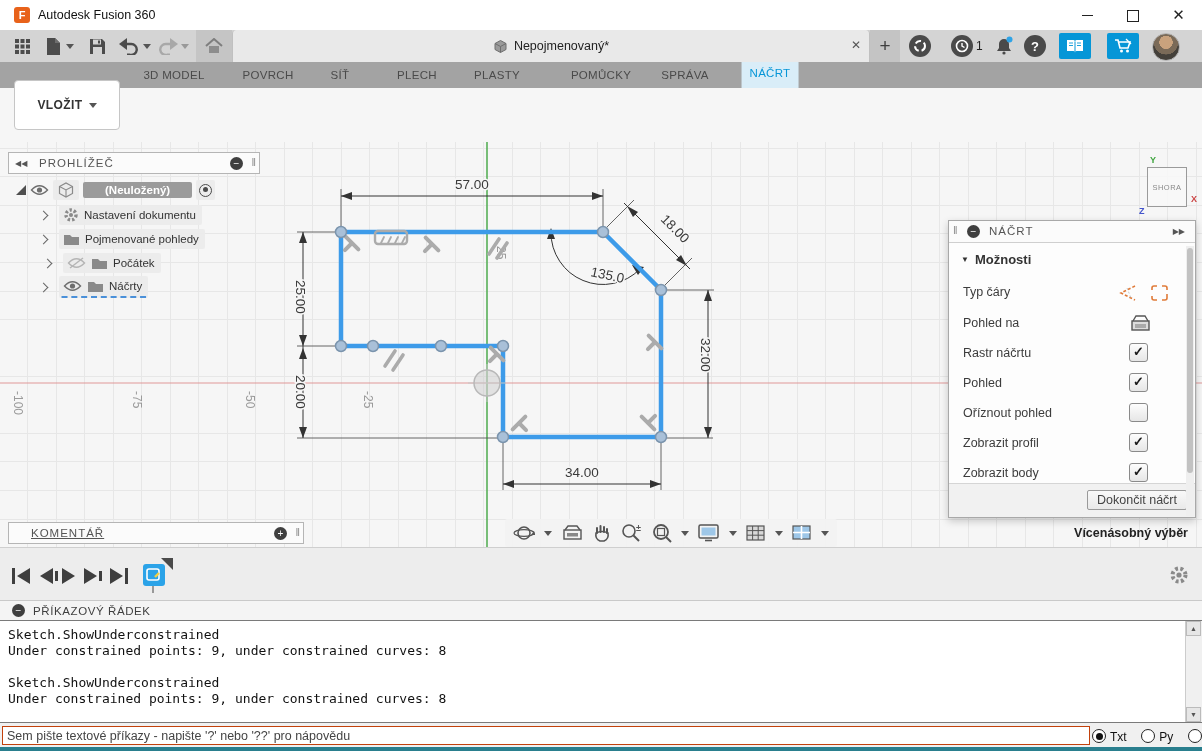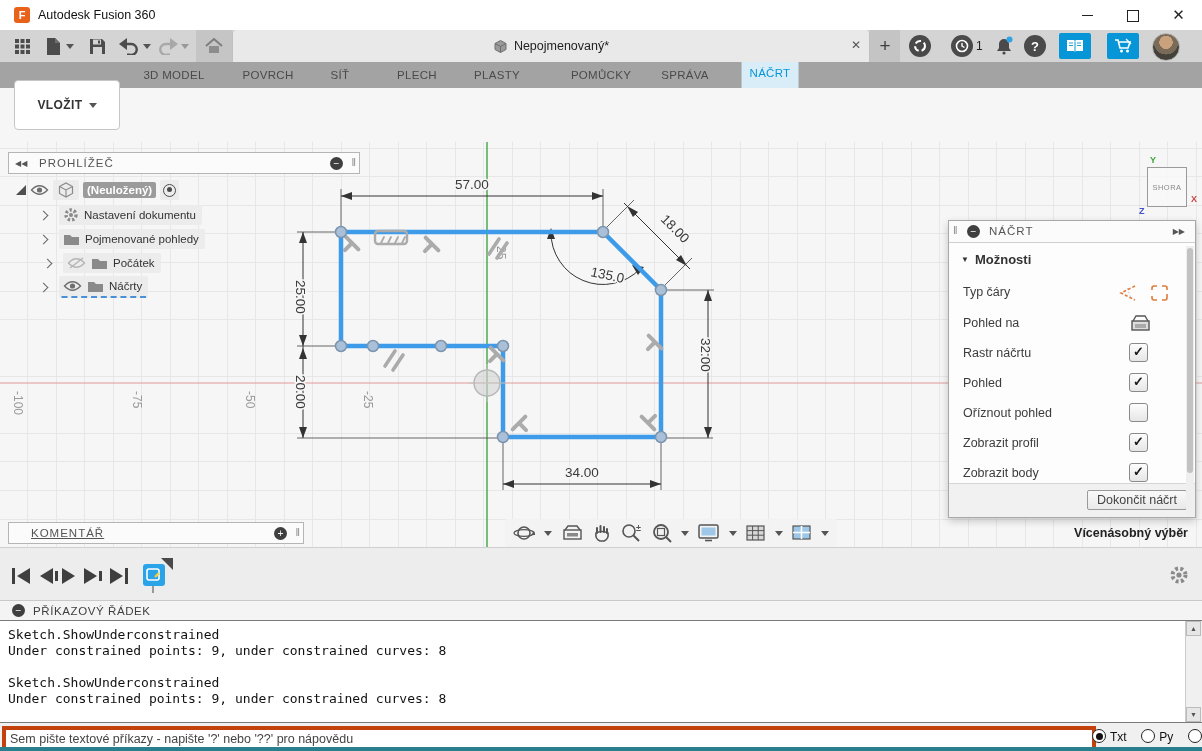--- a/index.html
+++ b/index.html
@@ -46,21 +46,21 @@
     background-image:repeating-linear-gradient(0deg,transparent 0 27.5px,#e7e7e7 27.5px 28.5px),
                      repeating-linear-gradient(90deg,transparent 0 27.5px,#e7e7e7 27.5px 28.5px);}
   
   .panelhead{background:#fbfbfb;border:1px solid #b5b5b5;height:22px;box-sizing:border-box;}
   .phlabel{font-size:11.5px;color:#555;letter-spacing:1px;}
   .micro{font-size:8px;color:#555;}
   .circminus{display:inline-flex;width:13px;height:13px;border-radius:50%;background:#3f3f3f;color:#fff;font-size:10px;align-items:center;justify-content:center;line-height:13px;}
   
   .trow{position:absolute;height:20px;display:flex;align-items:center;gap:4px;}
   .pill{background:rgba(235,235,235,.95);border-radius:2px;display:flex;align-items:center;gap:5px;padding:1px 6px 1px 4px;height:18px;font-size:11.5px;color:#333;}
-  .rootpill{background:#9b9b9b;color:#fff;font-weight:bold;font-size:11.5px;border-radius:2px;padding:2px 4px;}
+  .rootpill{background:#9b9b9b;color:#fff;font-weight:bold;font-size:11.5px;border-radius:2px;padding:2px 22px;}
   .tri-open{width:0;height:0;border-left:10px solid transparent;border-bottom:10px solid #4f4f4f;}
   .tri-closed2{width:6px;height:6px;border-top:1.5px solid #666;border-right:1.5px solid #666;transform:rotate(45deg);}
   
   .palette{position:absolute;left:948px;top:78px;width:248px;height:298px;background:#fdfdfd;border:1px solid #a8a8a8;
            box-shadow:0 3px 8px rgba(0,0,0,.2);box-sizing:border-box;}
   .palrow{position:absolute;left:0;width:100%;height:24px;}
   .pallabel{position:absolute;left:14px;top:4px;font-size:12.5px;color:#3c3c3c;}
   .chk{position:absolute;width:17px;height:17px;border:1px solid #8a8a8a;border-radius:3px;background:linear-gradient(#fdfdfd,#e6e6e6);
        text-align:center;line-height:16px;font-size:13px;color:#1a1a1a;font-weight:bold;}
   .chk::before{content:"";} .chk.checked::before{content:"✓";}
@@ -77,21 +77,21 @@
   .pbar{width:3px;height:16px;background:#3f3f3f;}
   .sbar{width:2.5px;height:10px;background:#3f3f3f;}
   
   .cmdhead{position:absolute;left:0;top:600px;width:1202px;height:20px;background:#f4f4f4;border-top:1px solid #c9c9c9;display:flex;align-items:center;gap:8px;padding-left:12px;box-sizing:border-box;}
   .cmdhead span.lbl{font-size:11.5px;color:#3f3f3f;letter-spacing:.6px;}
   .console{position:absolute;left:0;top:620px;width:1202px;height:103px;background:#fff;border-top:1px solid #7a7a7a;border-bottom:1px solid #7a7a7a;box-sizing:border-box;}
   .console pre{margin:0;padding:6px 8px;font-family:"DejaVu Sans Mono",monospace;font-size:13px;line-height:16px;color:#111;}
   .vscroll{position:absolute;right:0;top:0;width:16px;height:101px;background:#f0f0f0;border-left:1px solid #ccc;}
   .varrow{position:absolute;left:0;width:15px;height:15px;background:#e6e6e6;border:1px solid #bbb;box-sizing:border-box;font-size:7px;color:#555;text-align:center;line-height:13px;}
   .inputrow{position:absolute;left:0;top:723px;width:1202px;height:24px;background:#f0f0f0;}
-  .cmdinput{position:absolute;left:2px;top:3px;width:1078px;height:17px;border:4px solid #c2410c;font-family:"Liberation Sans",sans-serif;font-size:12.5px;padding:0 4px;box-sizing:content-box;}
+  .cmdinput{position:absolute;left:2px;top:3px;width:1078px;height:17px;border:1px solid #c2410c;font-family:"Liberation Sans",sans-serif;font-size:12.5px;padding:0 4px;box-sizing:content-box;}
   .cmdinput::placeholder{color:#444;opacity:1;}
   .radio{display:inline-block;width:12px;height:12px;border:1.5px solid #222;border-radius:50%;position:relative;vertical-align:-2px;background:#fff;}
   .radio.sel::after{content:"";position:absolute;left:2.5px;top:2.5px;width:7px;height:7px;background:#111;border-radius:50%;}
   .modelbl{font-size:12px;color:#111;margin:0 10px 0 4px;}
   .tealbar{position:absolute;left:0;top:747px;width:1202px;height:4px;background:#2a7f8e;}
   .dimtxt{font-size:13.5px;fill:#3a3a3a;paint-order:stroke;stroke:#f6f6f6;stroke-width:3px;font-family:"Liberation Sans",sans-serif;}
   .gridtxt{font-size:12px;fill:#9a9a9a;font-family:"Liberation Sans",sans-serif;}
   .viewcube{position:absolute;left:1147px;top:25px;width:38px;height:38px;border:1.5px solid #9a9a9a;background:rgba(248,248,248,.85);
             display:flex;align-items:center;justify-content:center;}
   .viewcube .face{font-size:7.5px;color:#8a8a8a;letter-spacing:.5px;}
@@ -533,21 +533,21 @@
       <text class="dimtxt" x="590" y="134" transform="rotate(12 590 134)">135.0</text>
     </svg>
 
     <div class="viewcube">
       <span class="face">SHORA</span>
       <span class="axlbl" style="color:#3da43d;left:2px;top:-13px;">Y</span>
       <span class="axlbl" style="color:#cc4444;right:-11px;bottom:2px;">X</span>
       <span class="axlbl" style="color:#4455cc;left:-9px;bottom:-10px;">Z</span>
     </div>
 
-    <div class="panelhead ab" style="left:8px;top:10px;width:352px;">
+    <div class="panelhead ab" style="left:8px;top:10px;width:252px;">
       <span class="micro gll" style="position:absolute;left:6px;top:6px;"></span>
       <span class="phlabel" style="position:absolute;left:30px;top:4px;">PROHLÍŽEČ</span>
       <span class="circminus gminus" style="position:absolute;right:16px;top:4px;"></span>
       <span class="ggrip" style="position:absolute;right:3px;top:3px;color:#888;font-size:11px;"></span>
     </div>
     <div class="trow" style="left:16px;top:38px;">
       <span class="tri-open"></span>
       <svg width="19" height="12">
           <path d="M1.5 6 Q9.5 -2.5 17.5 6 Q9.5 14.5 1.5 6 Z" fill="none" stroke="#6e6e6e" stroke-width="1.4"></path>
           <circle cx="9.5" cy="6" r="2.6" fill="#6e6e6e"></circle>

